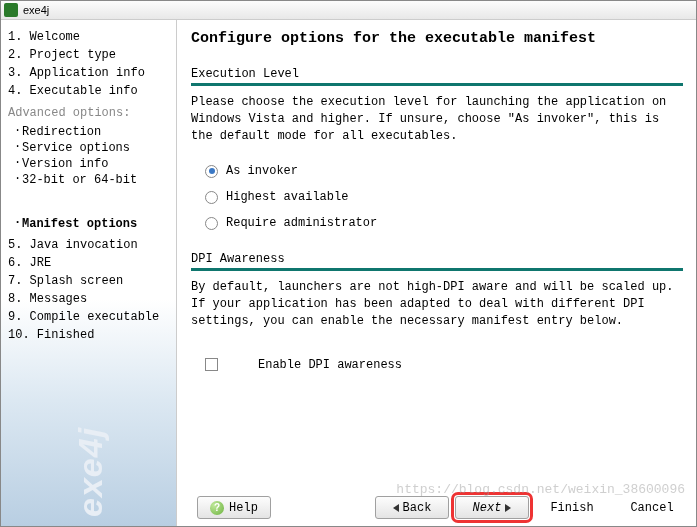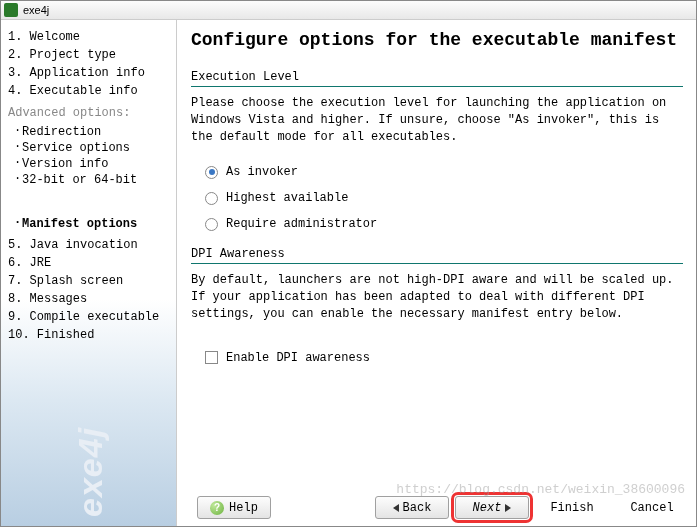--- a/index.html
+++ b/index.html
@@ -69,42 +69,42 @@
   }
   .content {
     flex: 1;
     padding: 10px 14px 0 14px;
     position: relative;
     display: flex;
     flex-direction: column;
   }
   .page-title {
     font-weight: bold;
-    font-size: 18px;
+    font-size: 15px;
     margin-bottom: 14px;
   }
   .group-label {
-    border-bottom: 1px solid #0f766e;
+    border-bottom: 3px solid #0f766e;
     padding-bottom: 2px;
     margin-bottom: 8px;
     margin-top: 6px;
   }
   .desc { line-height: 1.4; margin-bottom: 14px; }
   .radio-row { display: flex; align-items: center; margin: 6px 0 6px 14px; }
   .radio {
     width: 13px; height: 13px; border-radius: 50%;
     border: 1px solid #888; margin-right: 8px;
     display: inline-flex; align-items: center; justify-content: center;
     background: #fff;
   }
   .radio.selected::after {
     content: ""; width: 6px; height: 6px; border-radius: 50%;
     background: #3b78c4;
   }
-  .check-row { display: flex; margin: 14px 0 6px 14px; }
+  .check-row { display: flex; margin: 14px 0 6px 14px; gap: 32px; }
   .checkbox {
     width: 13px; height: 13px; border: 1px solid #888;
     background: #fff; margin-right: 8px;
   }
   .button-bar {
     position: absolute;
     bottom: 8px;
     left: 14px;
     right: 8px;
     display: flex;
@@ -207,21 +207,21 @@
     </div>
     <div class="radio-row">
       <span class="radio"></span>
       <span>Highest available</span>
     </div>
     <div class="radio-row">
       <span class="radio"></span>
       <span>Require administrator</span>
     </div>
 
-    <div class="group-label" style="margin-top:10px">DPI Awareness</div>
+    <div class="group-label" style="margin-top:16px">DPI Awareness</div>
     <div class="desc">By default, launchers are not high-DPI aware and will be scaled up. If your application has been adapted to deal with different DPI settings, you can enable the necessary manifest entry below.</div>
 
     <div class="check-row">
       <span class="checkbox"></span>
       <span>Enable DPI awareness</span>
     </div>
 
     <div class="button-bar">
       <div class="btn">
         <span class="help-ic">?</span>

